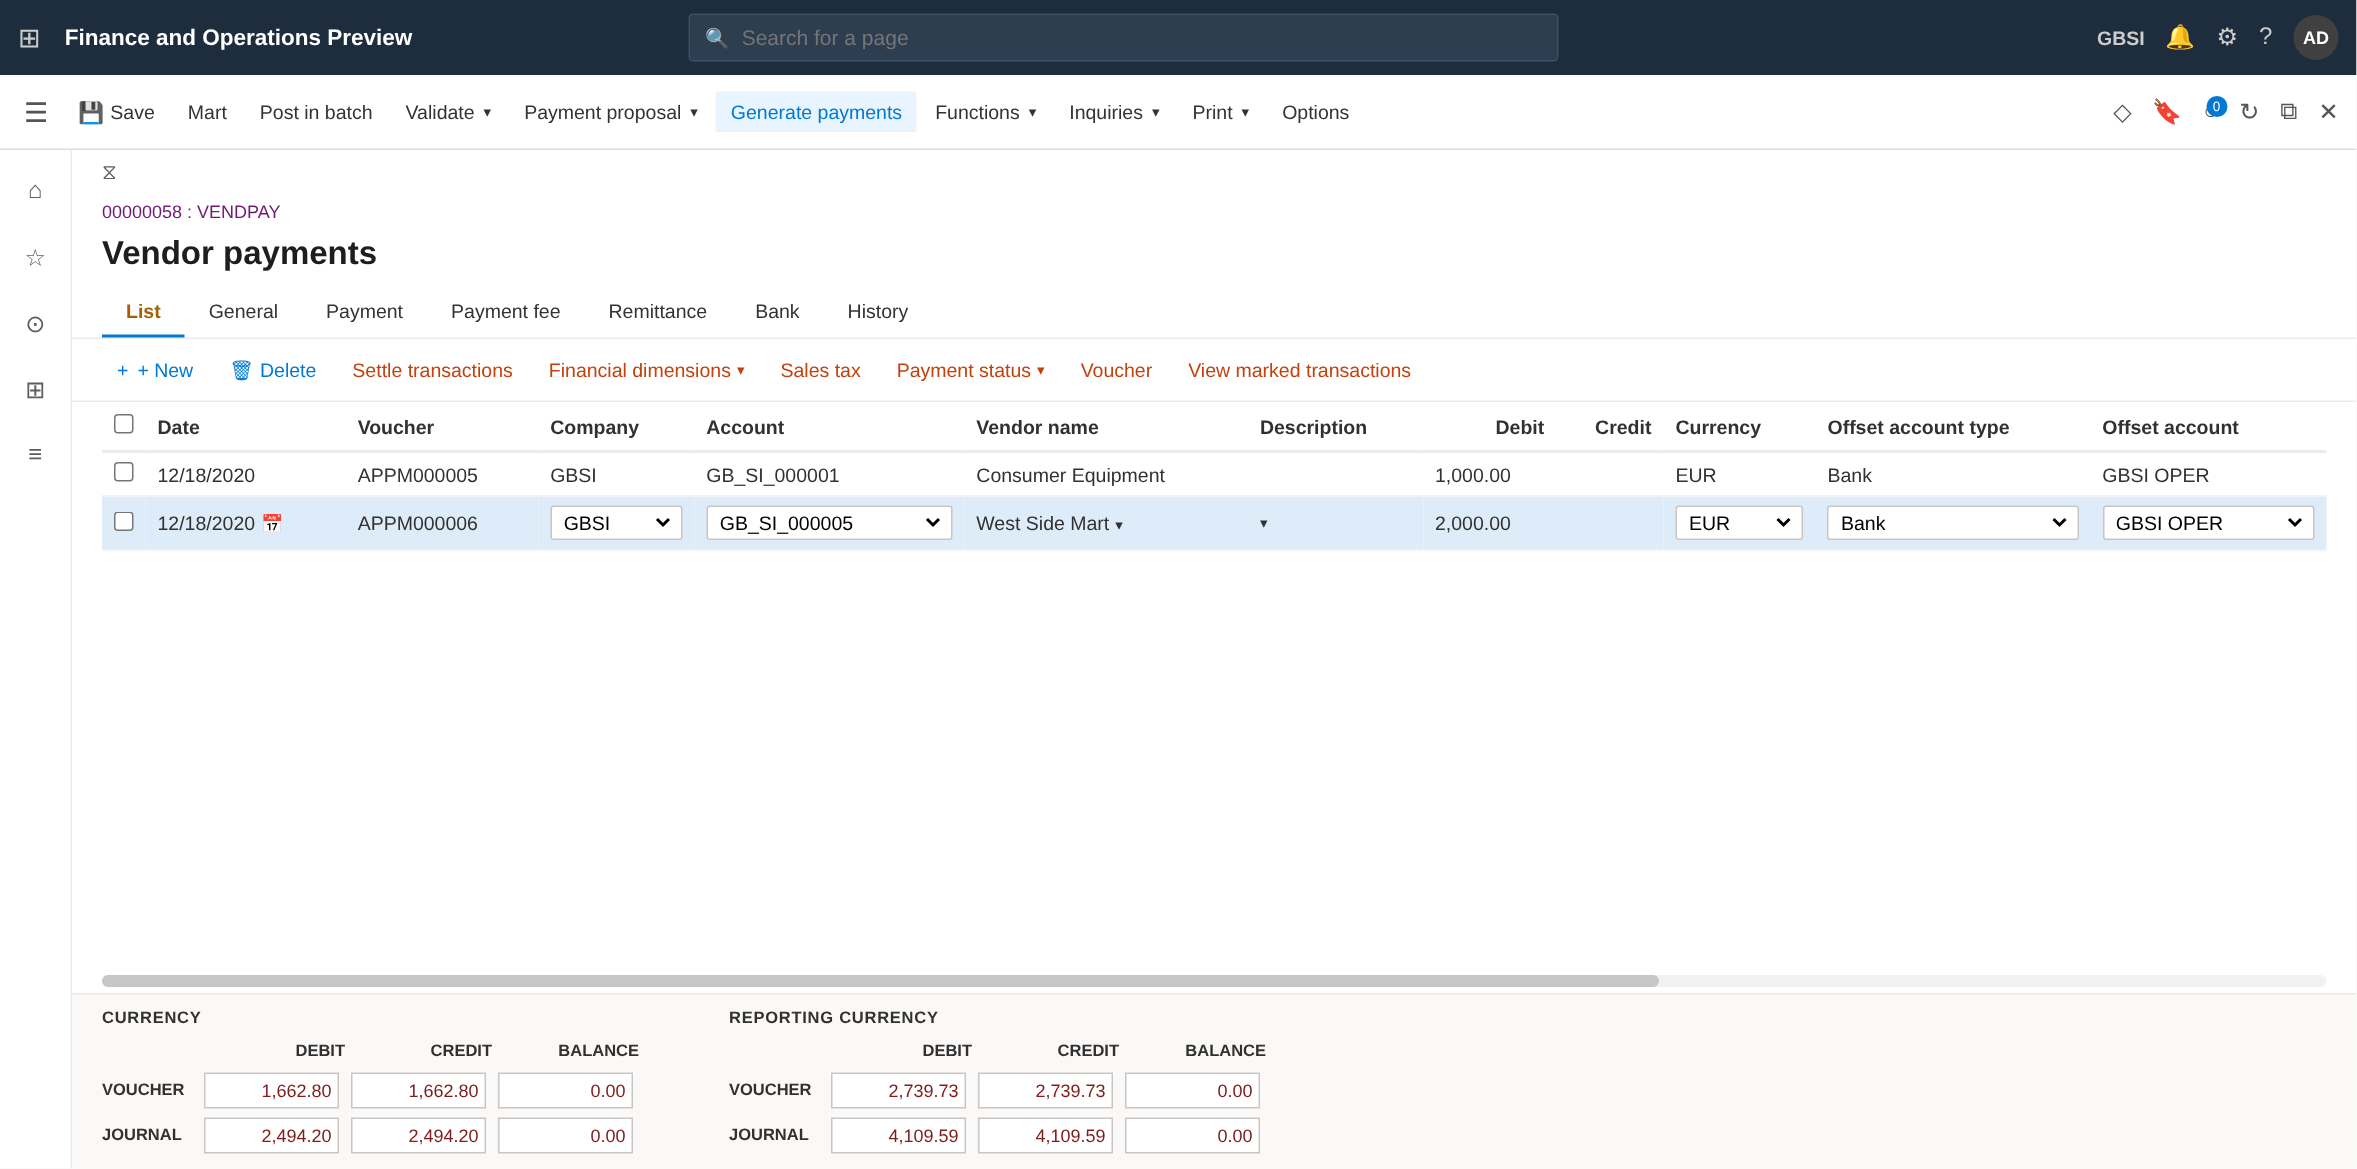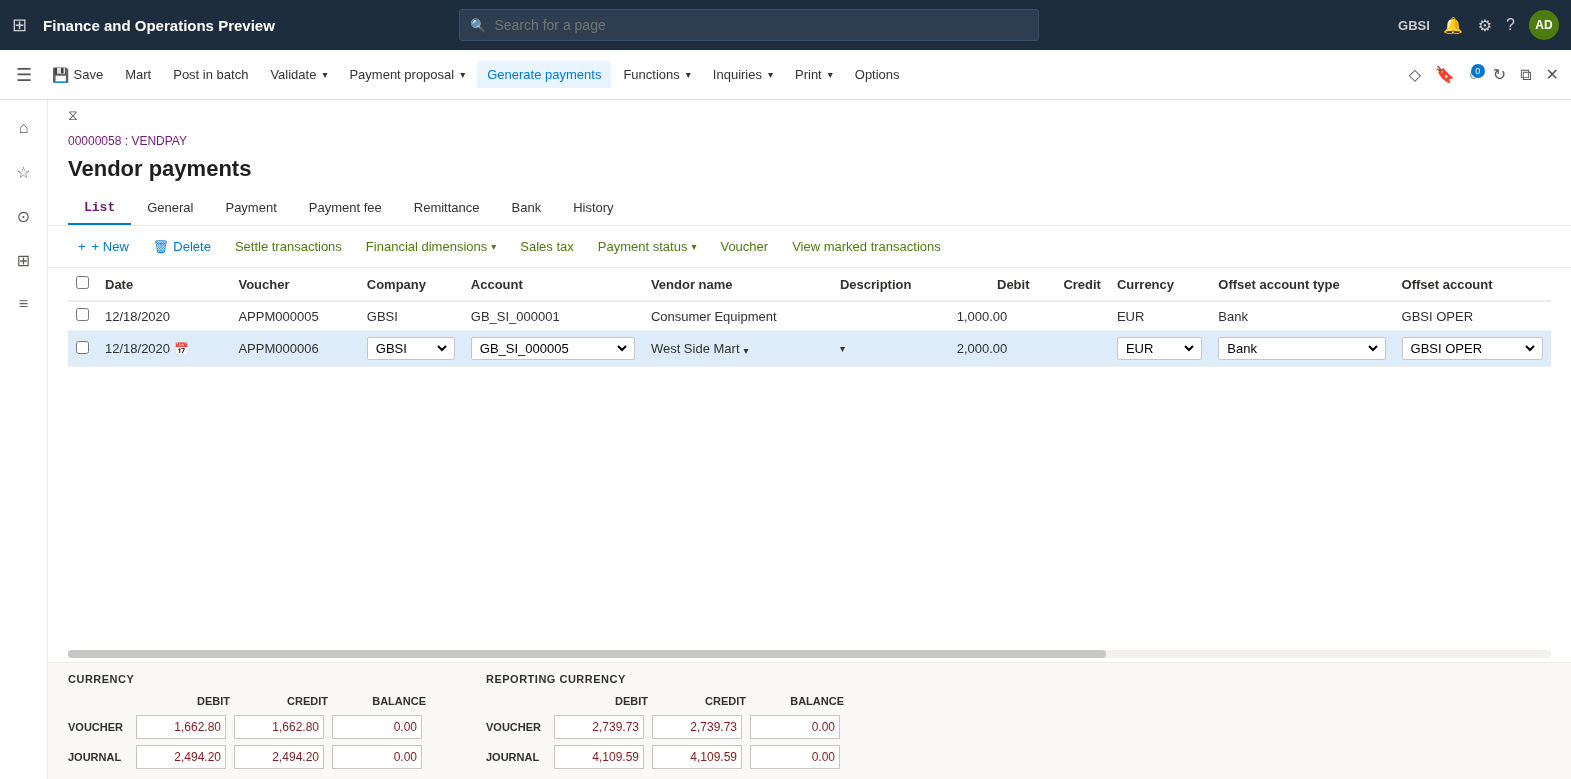--- a/index.html
+++ b/index.html
@@ -37,21 +37,21 @@
       color: #adb5bd;
       font-size: 14px;
       width: 100%;
     }
     .top-nav .search-bar .search-icon-span { color: #adb5bd; font-size: 13px; }
     .top-nav .right-actions { display: flex; align-items: center; gap: 14px; margin-left: auto; }
     .top-nav .right-actions .user-code { color: #ccc; font-size: 13px; font-weight: 600; }
     .top-nav .right-actions .icon-btn { color: #ccc; font-size: 16px; cursor: pointer; }
     .top-nav .avatar {
       width: 30px; height: 30px; border-radius: 50%;
-      background: #4d7c0f; color: #fff; display: flex; align-items: center;
+      background: #404040; color: #fff; display: flex; align-items: center;
       justify-content: center; font-size: 12px; font-weight: 700;
     }
 
     
     .action-bar {
       background: #fff;
       border-bottom: 1px solid #ddd;
       height: 50px;
       display: flex;
       align-items: center;
@@ -114,36 +114,36 @@
     .tabs {
       padding: 0 20px;
       display: flex; gap: 0;
       border-bottom: 1px solid #edebe9;
     }
     .tab {
       padding: 8px 16px; font-size: 13px; color: #333;
       cursor: pointer; border-bottom: 2px solid transparent;
       white-space: nowrap;
     }
-    .tab.active { color: #701a75; border-bottom-color: #0078d4; font-weight: 600; font-family: Liberation Mono, monospace; }
+    .tab.active { color: #a16207; border-bottom-color: #0078d4; font-weight: 600; }
 
     
     .toolbar {
       padding: 8px 20px;
       display: flex; align-items: center; gap: 4px;
       border-bottom: 1px solid #edebe9;
     }
     .toolbar-btn {
       display: flex; align-items: center; gap: 4px;
       padding: 5px 10px; font-size: 13px; color: #0078d4;
       cursor: pointer; background: transparent; border: none;
       white-space: nowrap;
     }
     .toolbar-btn .arrow { font-size: 10px; }
-    .toolbar-btn.text-only { color: #4d7c0f; }
+    .toolbar-btn.text-only { color: #c2410c; }
 
     
     .table-container { flex: 1; overflow: auto; padding: 0 20px; }
     table { width: 100%; border-collapse: collapse; font-size: 13px; }
     thead tr { border-bottom: 2px solid #edebe9; }
     thead th {
       padding: 8px 8px; text-align: left; font-weight: 600;
       color: #323130; white-space: nowrap; background: #fff;
       position: sticky; top: 0; z-index: 1;
     }

